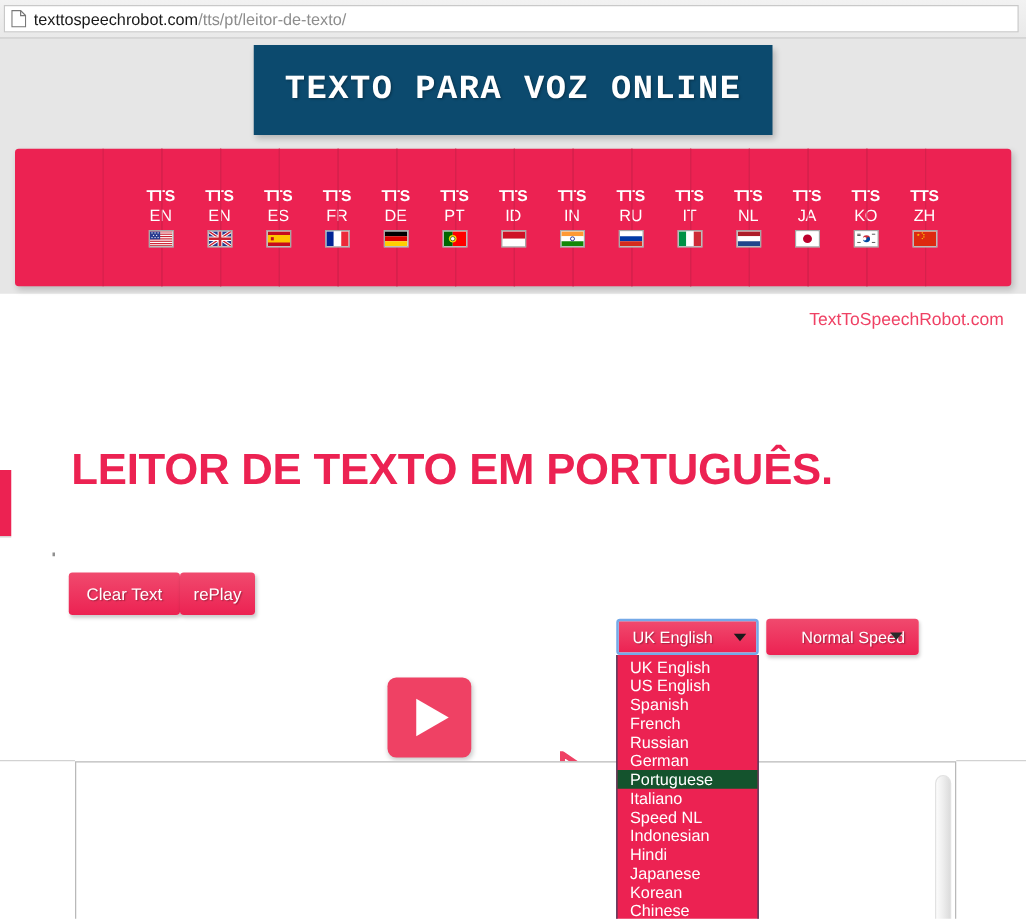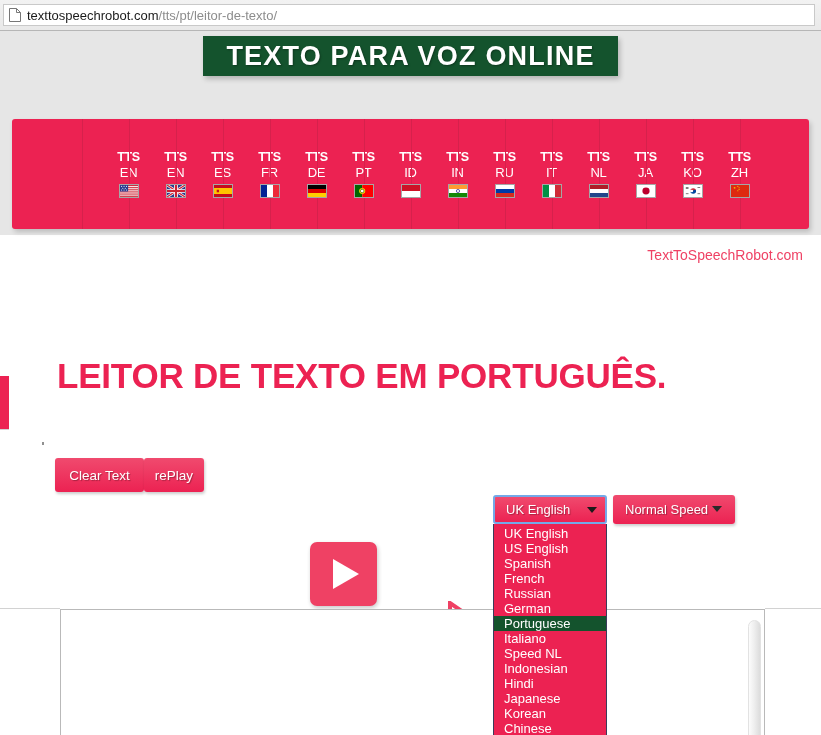--- a/index.html
+++ b/index.html
@@ -68,26 +68,27 @@
     width: 821px;
     height: 204px;
     background: #e6e6e6;
   }
 
   
   #title-banner {
     position: absolute;
     left: 203px; top: 5px;
     width: 415px;
-    height: 40px;
-    background: #14532d;
+    height: 72px;
+    background: #0c4a6e;
     box-shadow: 2px 3px 5px rgba(0,0,0,0.22);
     display: flex;
     align-items: center;
     justify-content: center;
+    font-family: Liberation Mono, monospace;
   }
   #title-banner-text {
     color: #ffffff;
     font-size: 27px;
     font-weight: bold;
     letter-spacing: 1.2px;
     text-shadow: 1px 1px 2px rgba(0,0,0,0.32);
     white-space: nowrap;
   }
 
@@ -296,21 +297,21 @@
     box-shadow: 1px 2px 3px rgba(0,0,0,0.2);
     box-sizing: border-box;
     display: flex;
     align-items: center;
     cursor: pointer;
   }
   #speed-select-value {
     color: #ffffff;
     font-size: 13px;
     text-shadow: 1px 1px 1px rgba(0,0,0,0.3);
-    margin-left: 12px;
+    margin-left: 28px;
   }
   #speed-select-caret {
     position: absolute;
     right: 13px; top: 11px;
     width: 0; height: 0;
     border-left: 5px solid transparent;
     border-right: 5px solid transparent;
     border-top: 6px solid #2a2a2a;
   }
 

